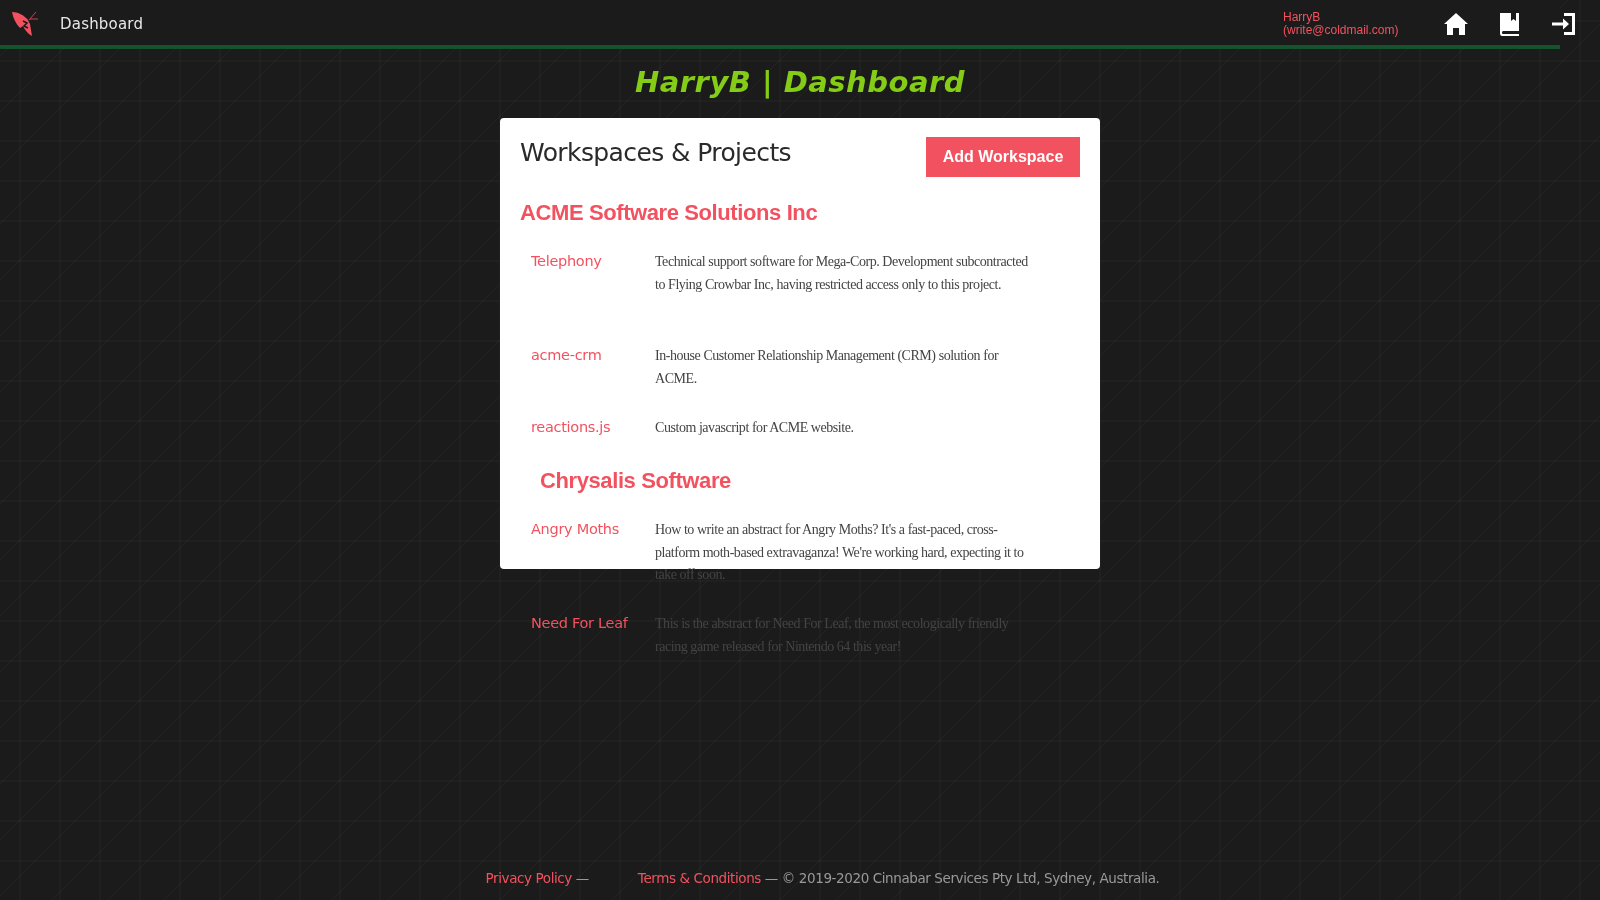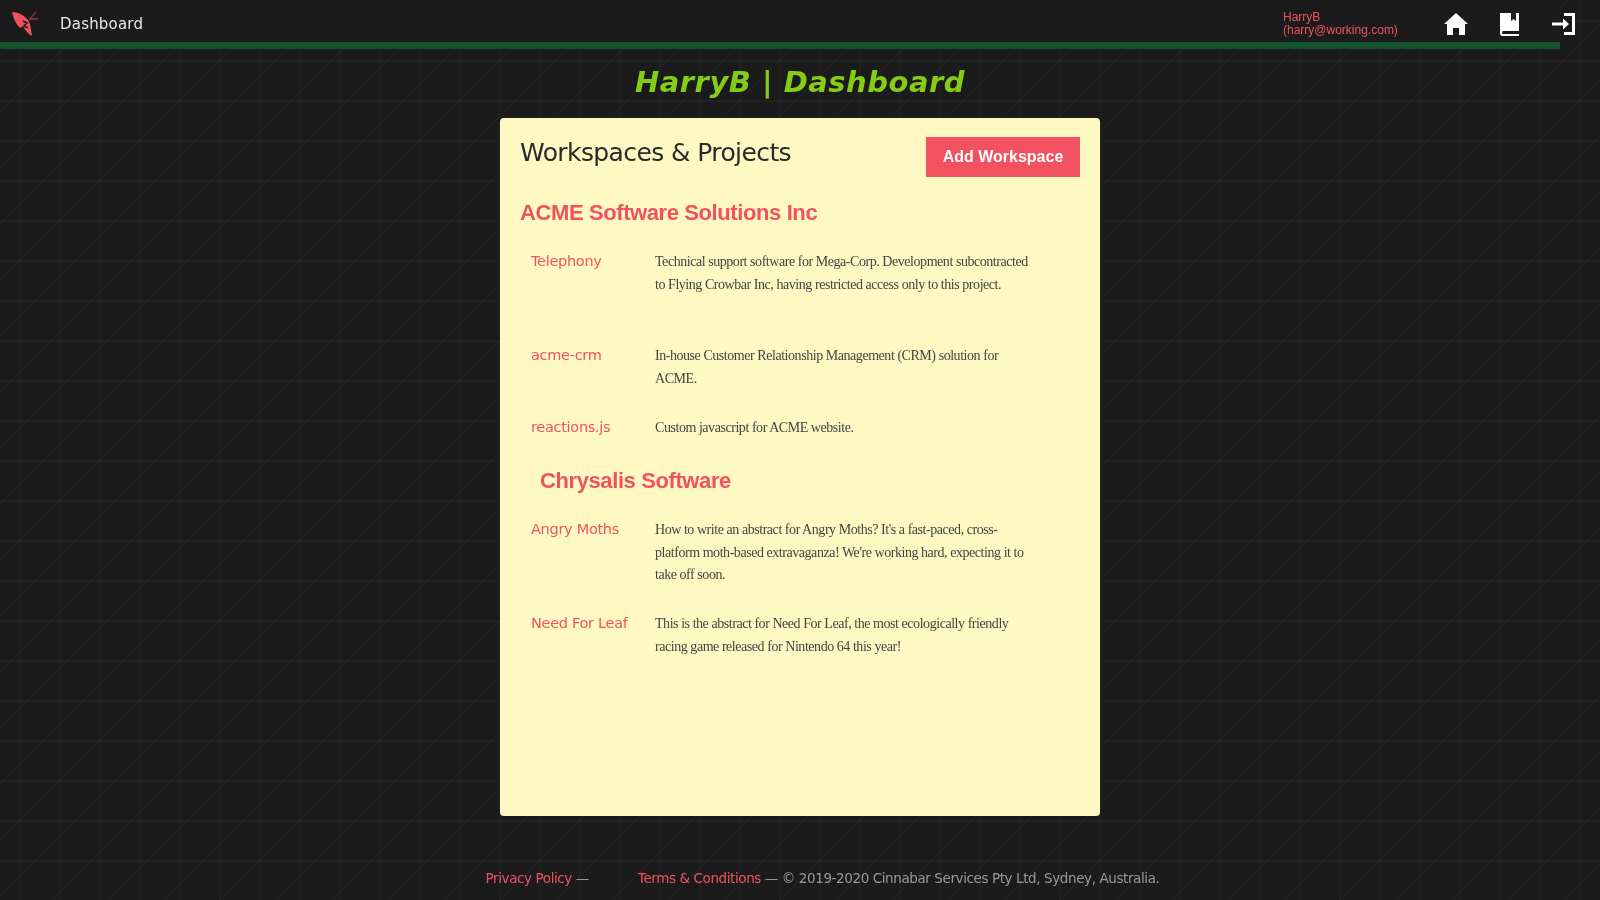--- a/index.html
+++ b/index.html
@@ -12,21 +12,21 @@
       linear-gradient(90deg, rgba(255,255,255,0.025) 2px, transparent 2px);
     background-size: 56px 56px, 40px 40px, 40px 40px;
     background-position: 0 0, 0 20px, 19px 0;
     font-family: "Liberation Sans", sans-serif;
     color: #333;
     position: relative;
   }
   .navbar {
     position: absolute; top: 0; left: 0; width: 1560px; height: 49px;
     background: #1b1b1b;
-    border-bottom: 7px solid #14532d;
+    border-bottom: 4px solid #14532d;
     display: flex; align-items: center;
   }
   .logo { position: absolute; left: 10px; top: 8px; width: 32px; height: 32px; }
   .brand {
     position: absolute; left: 60px; top: 15px;
     color: #e8e8e8; font-size: 15px; letter-spacing: 0.2px;
     font-family: "DejaVu Sans", sans-serif;
   }
   .user-info {
     position: absolute; left: 1283px; top: 11px;
@@ -35,22 +35,22 @@
   }
   .nav-icon { position: absolute; top: 11px; width: 26px; height: 26px; cursor: pointer; }
   .nav-icon svg { width: 26px; height: 26px; display: block; }
   .page-title {
     position: absolute; left: 0; width: 1600px; top: 65px;
     text-align: center; color: #84cc16;
     font-family: "DejaVu Sans", sans-serif; font-weight: bold;
     font-size: 29px; letter-spacing: 0.5px; font-style: italic;
   }
   .card {
-    position: absolute; left: 500px; top: 118px; width: 600px; height: 698px;
-    background: #fef9c3; border-radius: 4px;
+    position: absolute; left: 500px; top: 118px; width: 600px; height: 451px;
+    background: #ffffff; border-radius: 4px;
   }
   .card-title {
     position: absolute; left: 20px; top: 20px;
     font-size: 25px; color: #2a2a2a; font-weight: normal;
     font-family: "DejaVu Sans", sans-serif; letter-spacing: -0.6px;
   }
   .add-btn {
     position: absolute; left: 426px; top: 19px; width: 154px; height: 40px;
     background: #f2525f; color: #fff; border: none; border-radius: 0;
     font-family: "Liberation Sans", sans-serif; font-weight: bold; font-size: 16px;
@@ -86,21 +86,21 @@
     <svg viewBox="0 0 32 32" width="32" height="32">
       <path d="M2 4 C8 4 14 7 18 12 L20 16 L22 28 C18 26 15 22 13 18 L10 20 C6 16 3 10 2 4 Z" fill="#f2525f"></path>
       <path d="M13 13 L17 15 L14 18 L18 20" stroke="#1b1b1b" stroke-width="1.6" fill="none"></path>
       <path d="M19 12 L26 4 M20 11 L28 11" stroke="#f2525f" stroke-width="0.8"></path>
     </svg>
   </span>
   <span class="brand">Dashboard</span>
 
   <div class="user-info">
     <div>HarryB</div>
-    <div>(harry@working.com)</div>
+    <div>(write@coldmail.com)</div>
   </div>
 
   <span class="nav-icon" style="left:1443px;">
     <svg viewBox="0 0 26 26">
         <path d="M13 2 L25 13 L22 13 L22 24 L16 24 L16 17 L10 17 L10 24 L4 24 L4 13 L1 13 Z" fill="#fff"></path>
       </svg>
   </span>
   <span class="nav-icon" style="left:1497px;">
     <svg viewBox="0 0 26 26">
         <path d="M3 2 L22 2 L22 20 L6 20 Q5 20 5 21.5 Q5 23 6 23 L22 23 L22 25 L5 25 Q3 25 3 22 Z" fill="#fff"></path>

